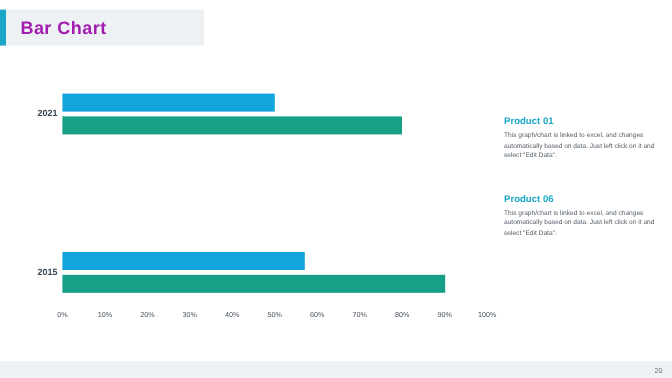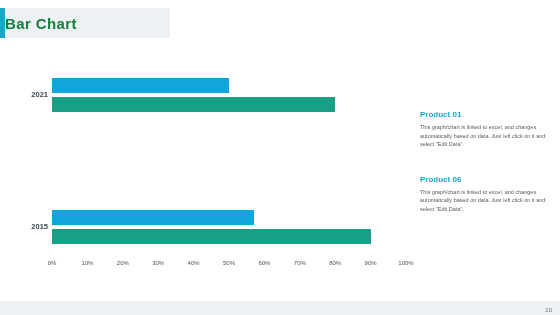--- a/index.html
+++ b/index.html
@@ -26,23 +26,24 @@
     display: flex;
     align-items: center;
   }
   #title-accent {
     width: 5px;
     height: 30px;
     background: #1aa7c8;
     flex: 0 0 5px;
   }
   #title-text {
+    margin-left: 12px;
     font-size: 15px;
     font-weight: bold;
-    color: #15803d;
+    color: #a21caf;
     letter-spacing: 0.4px;
   }
 
   
   #chart-area {
     position: absolute;
     left: 14px;
     top: 62px;
     width: 392px;
     height: 222px;
@@ -93,21 +94,21 @@
     font-size: 6px;
     color: #4a5560;
     transform: translateX(-50%);
     white-space: nowrap;
   }
 
   
   #side-col {
     position: absolute;
     left: 420px;
-    top: 110px;
+    top: 96px;
     width: 126px;
   }
   .side-block { margin-bottom: 26px; }
   .side-title {
     font-size: 8px;
     font-weight: bold;
     color: #1aa7c8;
     margin-bottom: 4px;
   }
   .side-body {

